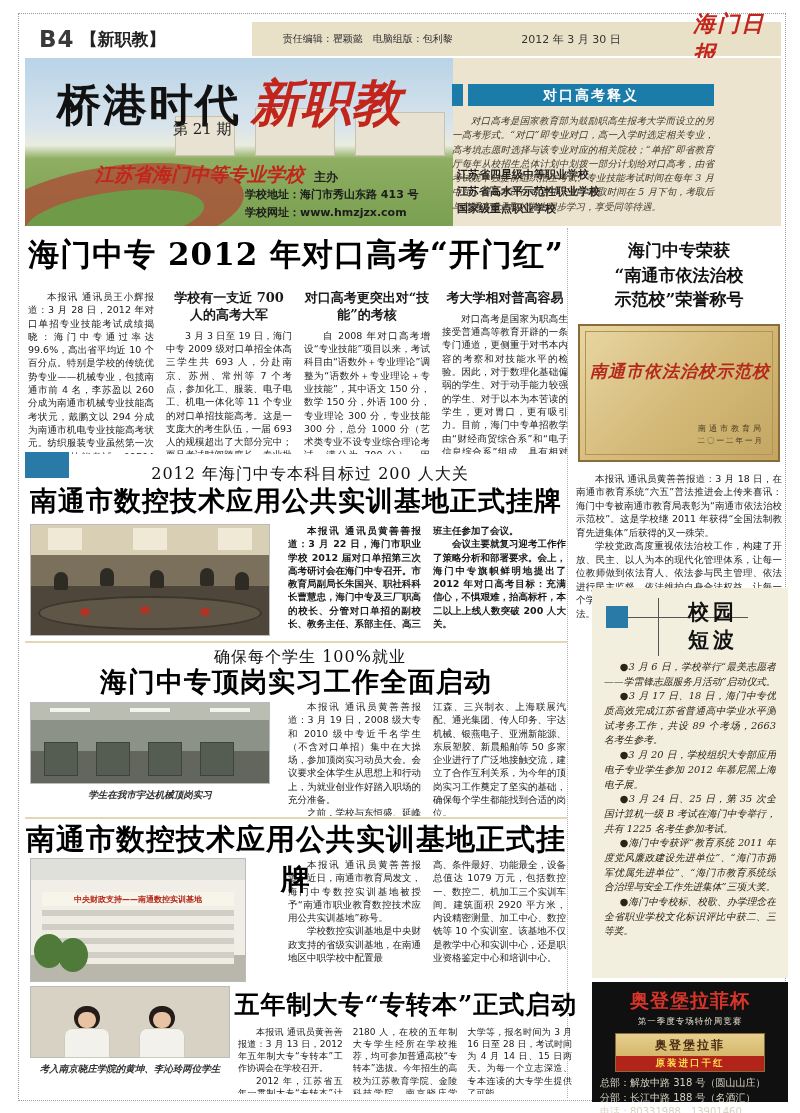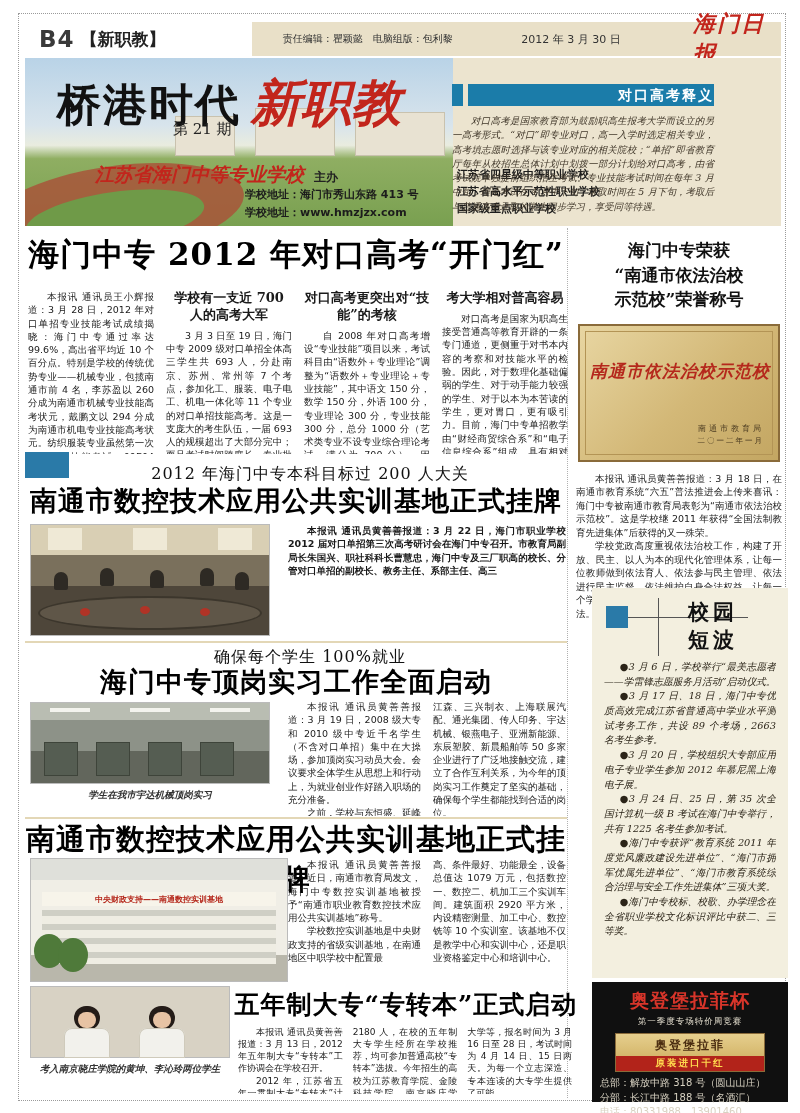--- a/index.html
+++ b/index.html
@@ -50,21 +50,21 @@
                font-family:"DejaVu Serif","Liberation Serif",serif; }
   .organizer .suffix { font-size:12px; color:#222; font-style:normal; font-weight:bold; margin-left:10px; }
   .school-lines { position:absolute; left:220px; top:128px; font-size:11px; font-weight:bold;
                   color:#1c1c1c; line-height:1.6; }
   .honor-lines { position:absolute; left:432px; top:108px; font-size:11px; font-weight:bold;
                  color:#1c1c1c; line-height:1.55; width:170px; }
 
   
   .explain { position:absolute; left:452px; top:84px; width:262px; height:134px; }
   .explain-bar { position:relative; margin-left:16px; height:22px; background:#1b7ca9;
-                 color:#fff; text-align:right; font-size:14px; font-weight:bold;
+                 color:#fff; text-align:center; font-size:14px; font-weight:bold;
                  line-height:22px; letter-spacing:2px;
                  font-family:"DejaVu Serif","Liberation Serif",serif; }
   .explain-sq { position:absolute; left:0; top:0; width:11px; height:22px; background:#1b7ca9; }
   .explain-body { margin-top:8px; font-size:9.5px; line-height:1.5; color:#40372a;
                   text-align:justify; text-indent:2em; }
 
   
   .kicker { font-size:16px; text-align:center; color:#111; letter-spacing:1px;
             font-family:"DejaVu Serif","Liberation Serif",serif;padding-left:28px; }
   .headline { text-align:center; font-weight:bold; color:#000; letter-spacing:1px;
@@ -130,21 +130,21 @@
      background:linear-gradient(#b9bdb2 0 22%, #8d9288 22% 60%, #62665c 60% 100%); }
   .lamp { position:absolute; top:6px; width:40px; height:4px; background:#f4f4ee; }
   .machine { position:absolute; bottom:8px; width:34px; height:34px; background:#555d52;
              box-shadow:0 0 0 1px #3e443a inset; }
   .a3-caption { position:absolute; left:30px; top:788px; width:240px; }
   .cols3 { position:absolute; left:288px; top:700px; width:278px; height:116px; display:flex; gap:12px; }
   .cols3 .c { flex:1; }
 
   
   .a4-head { position:absolute; left:25px; top:820px; width:542px; font-size:29px; }
-  .photo-bldg { left:30px; top:858px; width:258px; height:124px;
+  .photo-bldg { left:30px; top:858px; width:216px; height:124px;
      background:linear-gradient(#dfe0da 0 18%, #f0eee6 18% 78%, #b9b7ab 78% 100%); }
   .bldg-band { position:absolute; left:12px; top:34px; right:12px; height:14px;
                background:#f7f4ea; display:flex; align-items:center; justify-content:center;
                font-size:8px; font-weight:bold; color:#b5281c; white-space:nowrap; overflow:hidden; }
   .bldg-windows { position:absolute; left:12px; top:52px; right:12px; height:54px;
      background:repeating-linear-gradient(#cfcfc5 0 6px, #efede3 6px 14px); }
   .tree { position:absolute; bottom:14px; width:30px; height:34px; background:#4f7a3a; border-radius:50%; }
   .cols4 { position:absolute; left:288px; top:858px; width:278px; height:128px; display:flex; gap:12px; }
   .cols4 .c { flex:1; }
 
@@ -213,21 +213,21 @@
   </div>
   <div class="mast-title">
     <span class="black">桥港时代</span><span class="red">新职教</span>
   </div>
   <div class="issue">第 21 期</div>
   <div class="organizer">
     <span>江苏省海门中等专业学校</span><span class="suffix">主办</span>
   </div>
   <div class="school-lines">
     <div>学校地址：海门市秀山东路 413 号</div>
-    <div>学校地址：www.hmzjzx.com</div>
+    <div>学校网址：www.hmzjzx.com</div>
   </div>
   <div class="honor-lines">
     <div>江苏省四星级中等职业学校</div>
     <div>江苏省高水平示范性职业学校</div>
     <div>国家级重点职业学校</div>
   </div>
 </div>
 
 <div class="explain">
   <div class="explain-sq"></div>
@@ -288,20 +288,24 @@
   <div class="conf-person" style="left:170px;top:44px;"></div>
   <div class="conf-person" style="left:205px;top:48px;"></div>
   <div class="conf-flower" style="left:50px;bottom:20px;"></div>
   <div class="conf-flower" style="left:110px;bottom:22px;"></div>
   <div class="conf-flower" style="left:170px;bottom:20px;"></div>
 </div>
 <div class="cols2">
   <div class="c coltext">
     <p>本报讯 通讯员黄善善报道：3 月 22 日，海门市职业学校 2012 届对口单招第三次高考研讨会在海门中专召开。市教育局副局长朱国兴、职社科科长曹慧忠，海门中专及三厂职高的校长、分管对口单招的副校长、教务主任、系部主任、高三</p>
   </div>
+  <div class="c coltext">
+    <p class="ni">班主任参加了会议。</p>
+    <p>会议主要就复习迎考工作作了策略分析和部署要求。会上，海门中专旗帜鲜明地提出了 2012 年对口高考目标：充满信心，不惧艰难，抬高标杆，本二以上上线人数突破 200 人大关。</p>
+  </div>
 </div>
 
 <div class="rule" style="top:641px;"></div>
 
 <div class="kicker a3-kicker">确保每个学生 100%就业</div>
 <div class="headline a3-head">海门中专顶岗实习工作全面启动</div>
 <div class="photo photo-shop">
   <div class="lamp" style="left:20px;"></div>
   <div class="lamp" style="left:100px;"></div>
   <div class="lamp" style="left:180px;"></div>

